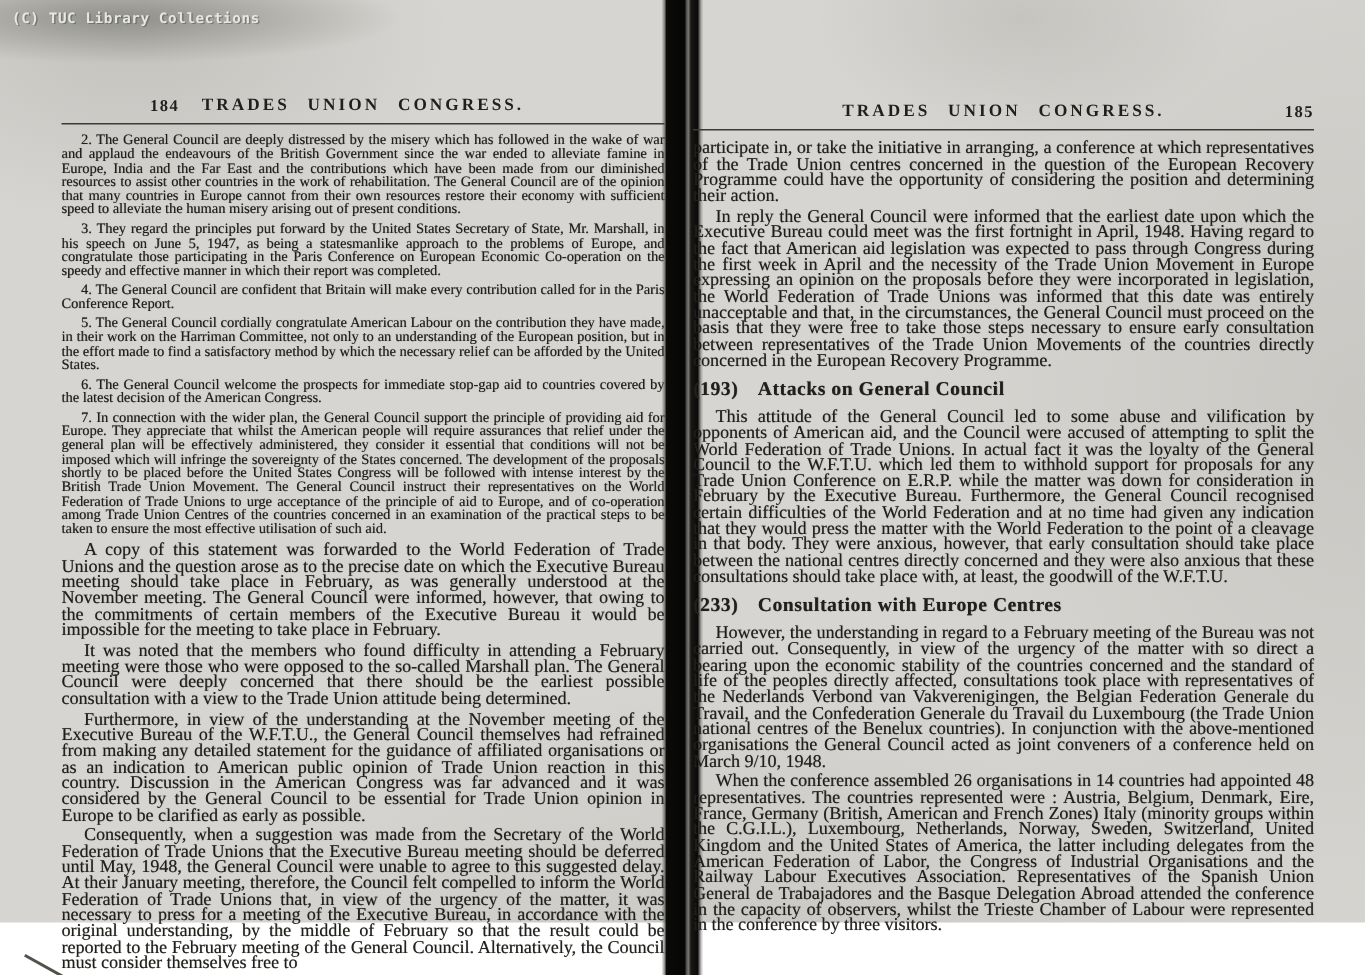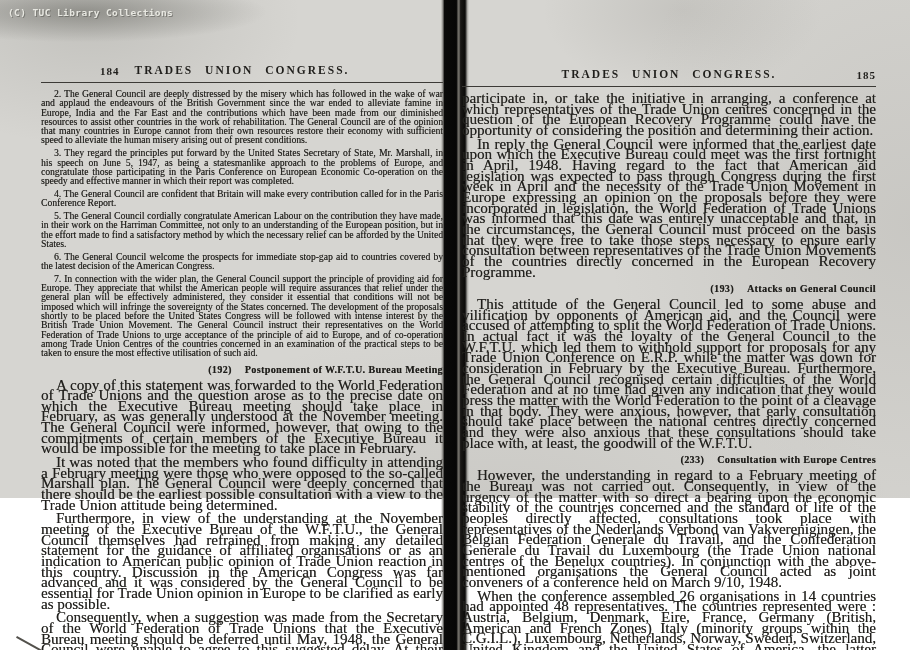--- a/index.html
+++ b/index.html
@@ -1,17 +1,17 @@
 <!DOCTYPE html>
 <html><head>
 <meta charset="utf-8">
 <style>
   html,body{margin:0;padding:0;width:910px;height:650px;overflow:hidden;}
   .scan{
-    position:relative;width:910px;height:498px;
+    position:relative;width:910px;height:615px;
     background-color:#d6d5d1;
     background-image:
       radial-gradient(ellipse 260px 42px at 80px 12px, rgba(92,92,86,0.50), transparent 72%),
       radial-gradient(ellipse 300px 180px at 10% 4%, rgba(110,110,104,0.18), transparent 70%),
       radial-gradient(ellipse 420px 520px at 100% 45%, rgba(118,116,110,0.14), transparent 72%),
       radial-gradient(ellipse 560px 260px at 55% 102%, rgba(116,114,108,0.12), transparent 70%),
       radial-gradient(ellipse 200px 120px at 75% 2%, rgba(110,108,102,0.16), transparent 70%);
     font-family:"Liberation Serif","DejaVu Serif",serif;
     color:#201f1c;
   }
@@ -20,23 +20,23 @@
   .page-right{left:462px;top:24px;width:448px;padding-right:34px;}
   .pg-header{position:relative;height:16px;margin-bottom:1px;}
   .pg-title{display:block;text-align:center;font-weight:bold;font-size:11.5px;
     letter-spacing:2px;word-spacing:7px;white-space:nowrap;margin-top:44px;}
   .pg-num{position:absolute;top:1px;font-weight:bold;font-size:11px;letter-spacing:1px;}
   .num-left{left:15px;margin-left:44px;}
   .num-right{right:0px;}
   .rule{border:0;border-top:1.3px solid #3c3a36;margin:2px 0 6px 0;}
   .body p{margin:0;text-align:justify;text-shadow:0.2px 0.2px 0.45px rgba(42,40,36,0.65);}
   .small-text p{font-size:9.6px;line-height:9.3px;text-indent:13px;margin-bottom:3.5px;}
-  .large-text p{font-size:15px;line-height:10.65px;text-indent:15px;margin-bottom:3px;}
+  .large-text p{font-size:12px;line-height:10.65px;text-indent:15px;margin-bottom:3px;}
   .flush{text-indent:0 !important;}
-  .sec-head{text-align:right;font-size:10px;font-weight:bold;margin:6px 0 5px 0;
+  .sec-head{text-align:left;font-size:13px;font-weight:bold;margin:6px 0 5px 0;
     letter-spacing:0.4px;text-shadow:0.2px 0.2px 0.5px rgba(42,40,36,0.7);}
   .sec-head .sec-num{margin-right:13px;}
   .gutter{position:absolute;left:441px;top:0;width:28px;height:650px;
     background:linear-gradient(90deg,
       rgba(80,78,74,0) 0%, rgba(70,68,64,0.55) 7%,
       #0a0a09 12%, #060606 55%,
       #565450 60%, #7a7872 64%,
       #1a1816 70%, #0b0a09 86%,
       rgba(80,78,74,0.35) 94%, rgba(80,78,74,0) 100%);}
   .watermark{position:absolute;top:7px;left:8px;
@@ -62,23 +62,20 @@
 
     <div class="body small-text">
       <p>2. The General Council are deeply distressed by the misery which has followed in the wake of war and applaud the endeavours of the British Government since the war ended to alleviate famine in Europe, India and the Far East and the contributions which have been made from our diminished resources to assist other countries in the work of rehabilitation. The General Council are of the opinion that many countries in Europe cannot from their own resources restore their economy with sufficient speed to alleviate the human misery arising out of present conditions.</p>
       <p>3. They regard the principles put forward by the United States Secretary of State, Mr. Marshall, in his speech on June 5, 1947, as being a statesmanlike approach to the problems of Europe, and congratulate those participating in the Paris Conference on European Economic Co-operation on the speedy and effective manner in which their report was completed.</p>
       <p>4. The General Council are confident that Britain will make every contribution called for in the Paris Conference Report.</p>
       <p>5. The General Council cordially congratulate American Labour on the contribution they have made, in their work on the Harriman Committee, not only to an understanding of the European position, but in the effort made to find a satisfactory method by which the necessary relief can be afforded by the United States.</p>
       <p>6. The General Council welcome the prospects for immediate stop-gap aid to countries covered by the latest decision of the American Congress.</p>
       <p>7. In connection with the wider plan, the General Council support the principle of providing aid for Europe. They appreciate that whilst the American people will require assurances that relief under the general plan will be effectively administered, they consider it essential that conditions will not be imposed which will infringe the sovereignty of the States concerned. The development of the proposals shortly to be placed before the United States Congress will be followed with intense interest by the British Trade Union Movement. The General Council instruct their representatives on the World Federation of Trade Unions to urge acceptance of the principle of aid to Europe, and of co-operation among Trade Union Centres of the countries concerned in an examination of the practical steps to be taken to ensure the most effective utilisation of such aid.</p>
     </div>
 
-    <div class="sec-head">
-      <span class="sec-num">(192)</span><span>Postponement of W.F.T.U. Bureau Meeting</span>
-    </div>
 
     <div class="body large-text">
       <p>A copy of this statement was forwarded to the World Federation of Trade Unions and the question arose as to the precise date on which the Executive Bureau meeting should take place in February, as was generally understood at the November meeting. The General Council were informed, however, that owing to the commitments of certain members of the Executive Bureau it would be impossible for the meeting to take place in February.</p>
       <p>It was noted that the members who found difficulty in attending a February meeting were those who were opposed to the so-called Marshall plan. The General Council were deeply concerned that there should be the earliest possible consultation with a view to the Trade Union attitude being determined.</p>
       <p>Furthermore, in view of the understanding at the November meeting of the Executive Bureau of the W.F.T.U., the General Council themselves had refrained from making any detailed statement for the guidance of affiliated organisations or as an indication to American public opinion of Trade Union reaction in this country. Discussion in the American Congress was far advanced and it was considered by the General Council to be essential for Trade Union opinion in Europe to be clarified as early as possible.</p>
       <p>Consequently, when a suggestion was made from the Secretary of the World Federation of Trade Unions that the Executive Bureau meeting should be deferred until May, 1948, the General Council were unable to agree to this suggested delay. At their January meeting, therefore, the Council felt compelled to inform the World Federation of Trade Unions that, in view of the urgency of the matter, it was necessary to press for a meeting of the Executive Bureau, in accordance with the original understanding, by the middle of February so that the result could be reported to the February meeting of the General Council. Alternatively, the Council must consider themselves free to</p>
     </div>
   </div>
 
   <div class="gutter"></div>

